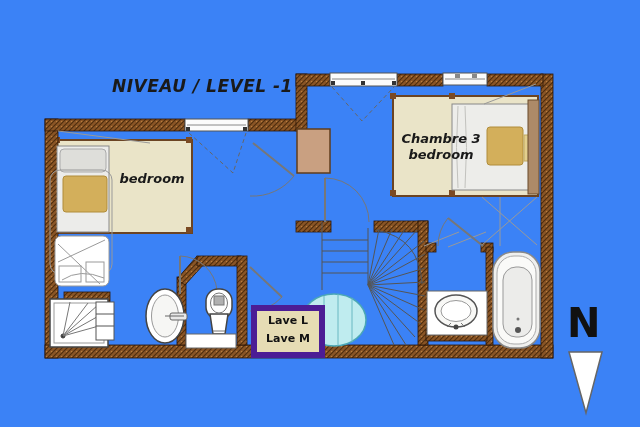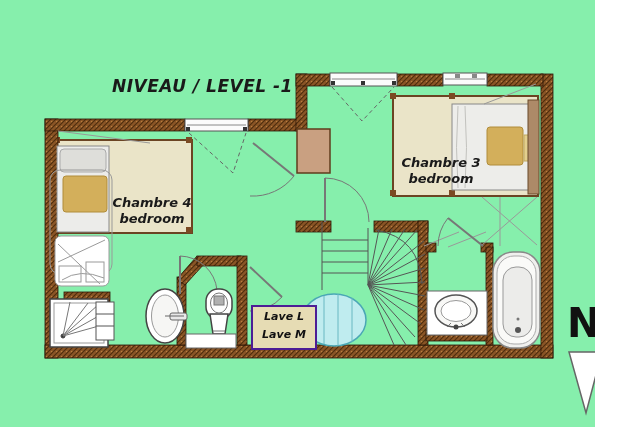--- a/index.html
+++ b/index.html
@@ -1,31 +1,31 @@
 <!DOCTYPE html>
 <html style="--wall_brown: #8a5526; --wall_dark: #4f2d0d; --wall_light: #c08440; --room_beige: #eae4c8; --chimney_tan: #c9a081; --stair_opening_cyan: #bfecef; --pillow_gold: #d3af5b; --laundry_box_bg: #e6dcb4;"><head>
 <meta charset="utf-8">
 <style>
   :root{
     --wall_brown:#8a5526; --wall_dark:#4f2d0d; --wall_light:#c08440;
     --room_beige:#eae4c8; --chimney_tan:#c9a081; --stair_opening_cyan:#bfecef;
     --pillow_gold:#d3af5b; --laundry_box_bg:#e6dcb4; --ink:#1a1a1a;
   }
   html,body{margin:0;padding:0;background:#ffffff;}
-  #stage{position:relative;width:595px;height:427px;background:#86efac;overflow:hidden;
+  #stage{position:relative;width:640px;height:427px;background:#3b82f6;overflow:hidden;
          font-family:"DejaVu Sans", sans-serif;}
   #plan-svg{position:absolute;left:0;top:0;}
   .txt{position:absolute;color:var(--ink);font-style:italic;font-weight:bold;white-space:nowrap;}
   #plan-title{left:112px;top:76px;font-size:17px;letter-spacing:.5px;}
-  .room-label{text-align:center;line-height:1.22;font-size:13px;margin-top:24px;}
+  .room-label{text-align:center;line-height:1.22;font-size:13px;}
   #label-c4{left:96px;top:171px;width:112px;}
   #label-c3{left:385px;top:131px;width:112px;}
   #laundry-box{position:absolute;left:251px;top:305px;width:62px;height:40px;
-    background:var(--laundry_box_bg);border:2px solid #4c1d95;
-    font-size:11px;font-style:italic;font-weight:bold;color:#111;
+    background:var(--laundry_box_bg);border:6px solid #4c1d95;
+    font-size:11px;font-weight:bold;color:#111;
     text-align:center;line-height:1.6;padding-top:1px;}
   #compass-letter{left:567px;top:300px;font-size:40px;font-style:normal;font-weight:900;color:#111;}
 </style>
 </head>
 <body>
 
 <div id="stage">
 
 <svg id="plan-svg" width="640" height="427" viewBox="0 0 640 427">
   <defs>
@@ -239,21 +239,20 @@
     <circle cx="518" cy="330" r="3" fill="#555"></circle>
     <circle cx="518" cy="319" r="1.5" fill="#777"></circle>
   </g>
 
   <polygon points="569,352 602,352 586,413" fill="#ffffff" stroke="#666" stroke-width="1.5"></polygon>
 </svg>
 
 <div class="txt" id="plan-title">NIVEAU / LEVEL -1</div>
 
 <div class="txt room-label" id="label-c4">
-  <div>Chambre 4</div>
   <div>bedroom</div>
 </div>
 
 <div class="txt room-label" id="label-c3">
   <div>Chambre 3</div>
   <div>bedroom</div>
 </div>
 
 <div id="laundry-box">
   <div>Lave L</div>

